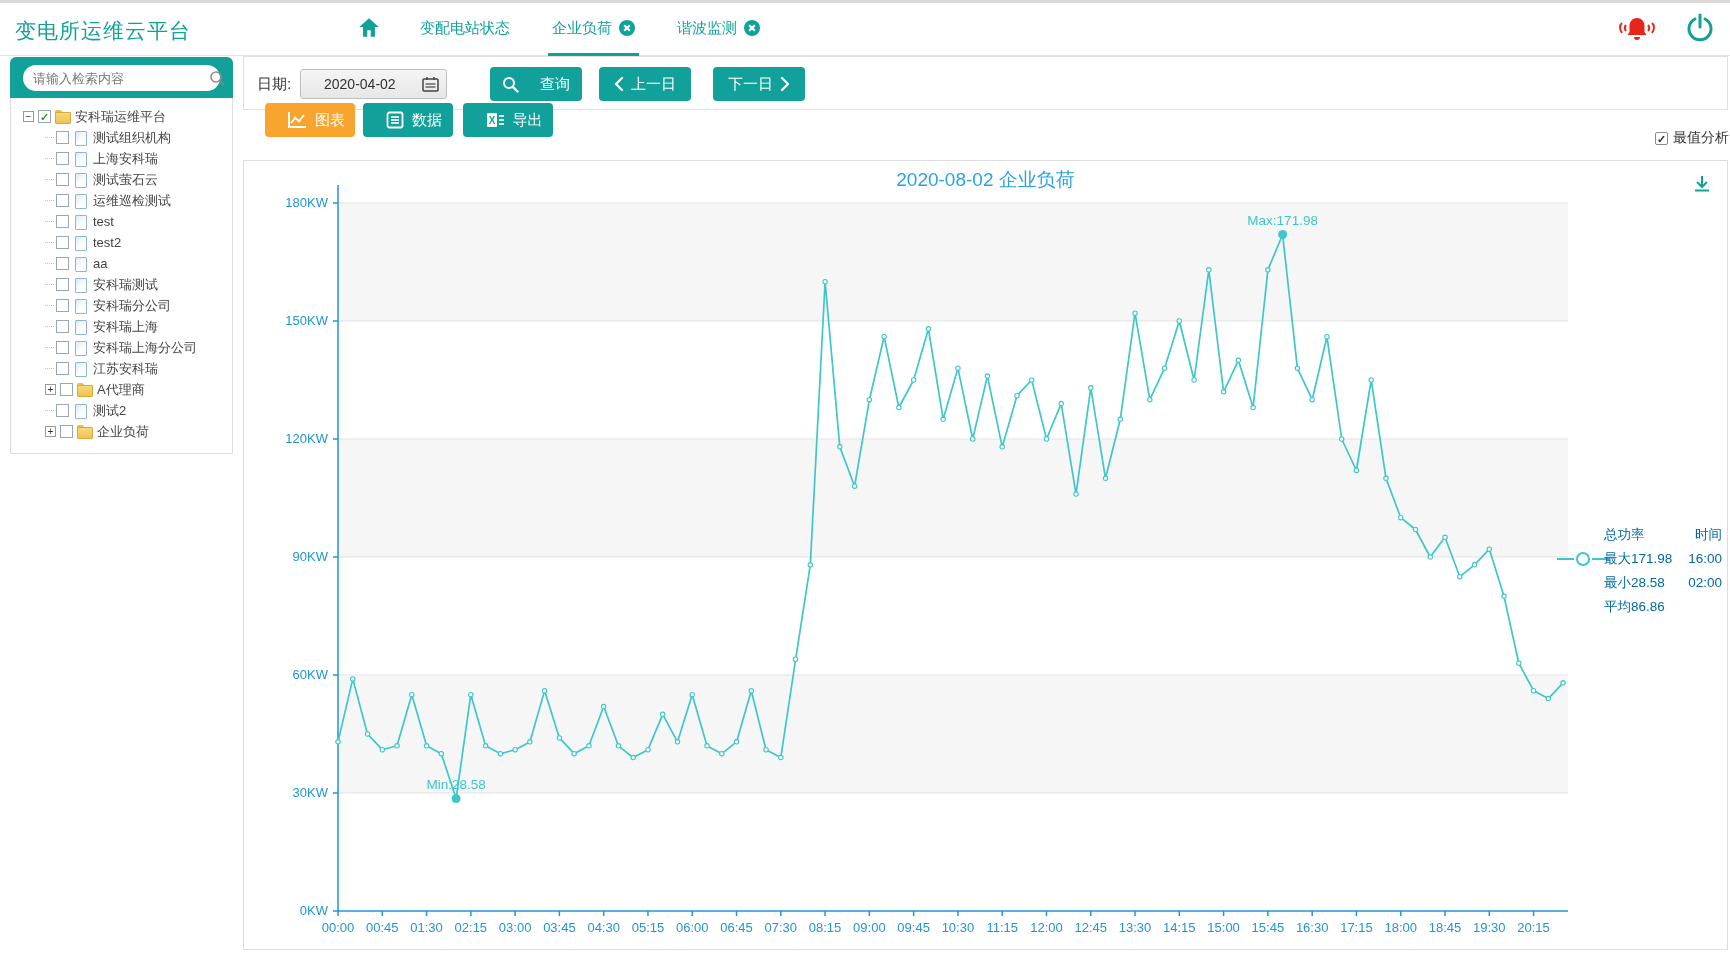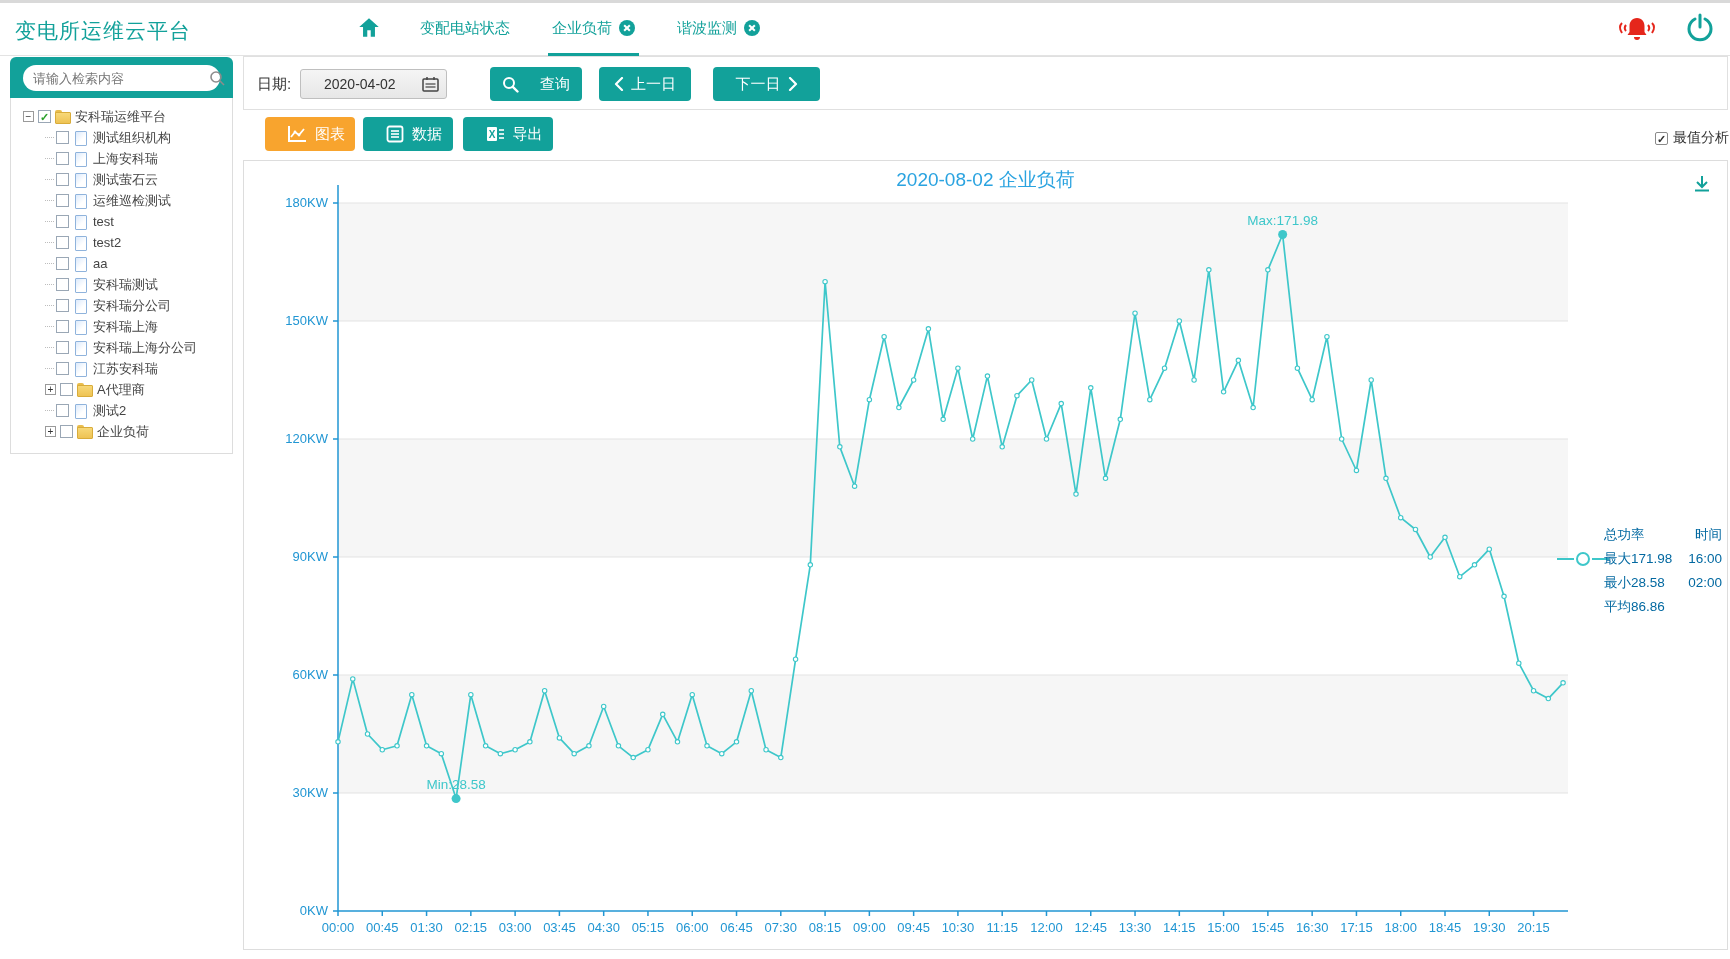--- a/index.html
+++ b/index.html
@@ -39,24 +39,24 @@
 
   
   .toolbar { position:absolute; left:243px; top:56px; width:1485px; height:54px; background:#fff; border:1px solid #e0e0e0; }
   .date-label { position:absolute; left:13px; top:18px; font-size:15px; color:#333; }
   .date-input { position:absolute; left:56px; top:12px; width:147px; height:30px; background:linear-gradient(#f5f5f5,#e7e7e7); border:1px solid #bfbfbf; border-radius:3px; display:flex; align-items:center; }
   .date-input input { border:none; outline:none; background:transparent; width:100px; font-size:14px; color:#333; padding-left:23px; font-family:"Liberation Sans", sans-serif; }
   .cal-btn { margin-left:auto; margin-right:7px; display:flex; align-items:center; cursor:pointer; }
   .teal-btn { position:absolute; top:10px; height:34px; background:#12a19a; color:#fff; border:none; border-radius:4px; font-size:15px; display:flex; align-items:center; justify-content:center; gap:7px; cursor:pointer; font-family:"Liberation Sans", sans-serif; }
   .btn-query { left:246px; width:92px;gap:21px; }
   .btn-prev { left:355px; width:92px; }
-  .btn-next { left:469px; width:107px; }
+  .btn-next { left:469px; width:92px; }
 
   
-  .view-btn { position:absolute; top:117px; height:34px; width:90px; border:none; border-radius:4px; color:#fff; font-size:15px; display:flex; align-items:center; justify-content:center; gap:8px; cursor:pointer; font-family:"Liberation Sans", sans-serif;padding-left:12px; }
+  .view-btn { position:absolute; top:103px; height:34px; width:90px; border:none; border-radius:4px; color:#fff; font-size:15px; display:flex; align-items:center; justify-content:center; gap:8px; cursor:pointer; font-family:"Liberation Sans", sans-serif;padding-left:12px; }
   .btn-chart { left:265px; background:#f8a42e; }
   .btn-data  { left:363px; background:#12a19a; }
   .btn-export{ left:463px; background:#12a19a; }
   .max-analysis { position:absolute; left:1655px; top:129px; display:flex; align-items:center; gap:5px; font-size:14px; color:#333; cursor:pointer; }
   .cbox { width:13px; height:13px; border:1px solid #8a8a8a; background:#fff; font-size:11px; line-height:12px; text-align:center; color:#333; font-weight:bold; border-radius:2px; }
 
   
   .chart-card { position:absolute; left:243px; top:160px; width:1485px; height:790px; background:#fff; border:1px solid #ddd; }
   .chart-title { position:absolute; left:0; top:6px; width:100%; text-align:center; font-size:19px; color:#2aa3e0; }
   .dl-icon { position:absolute; right:16px; top:14px; cursor:pointer; }

